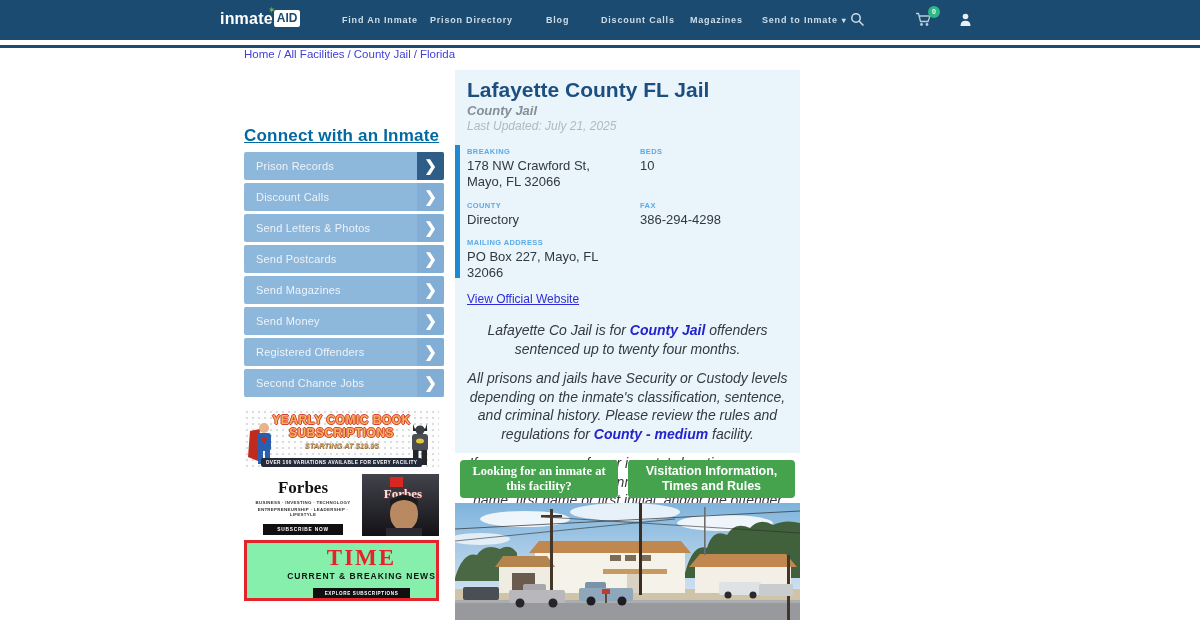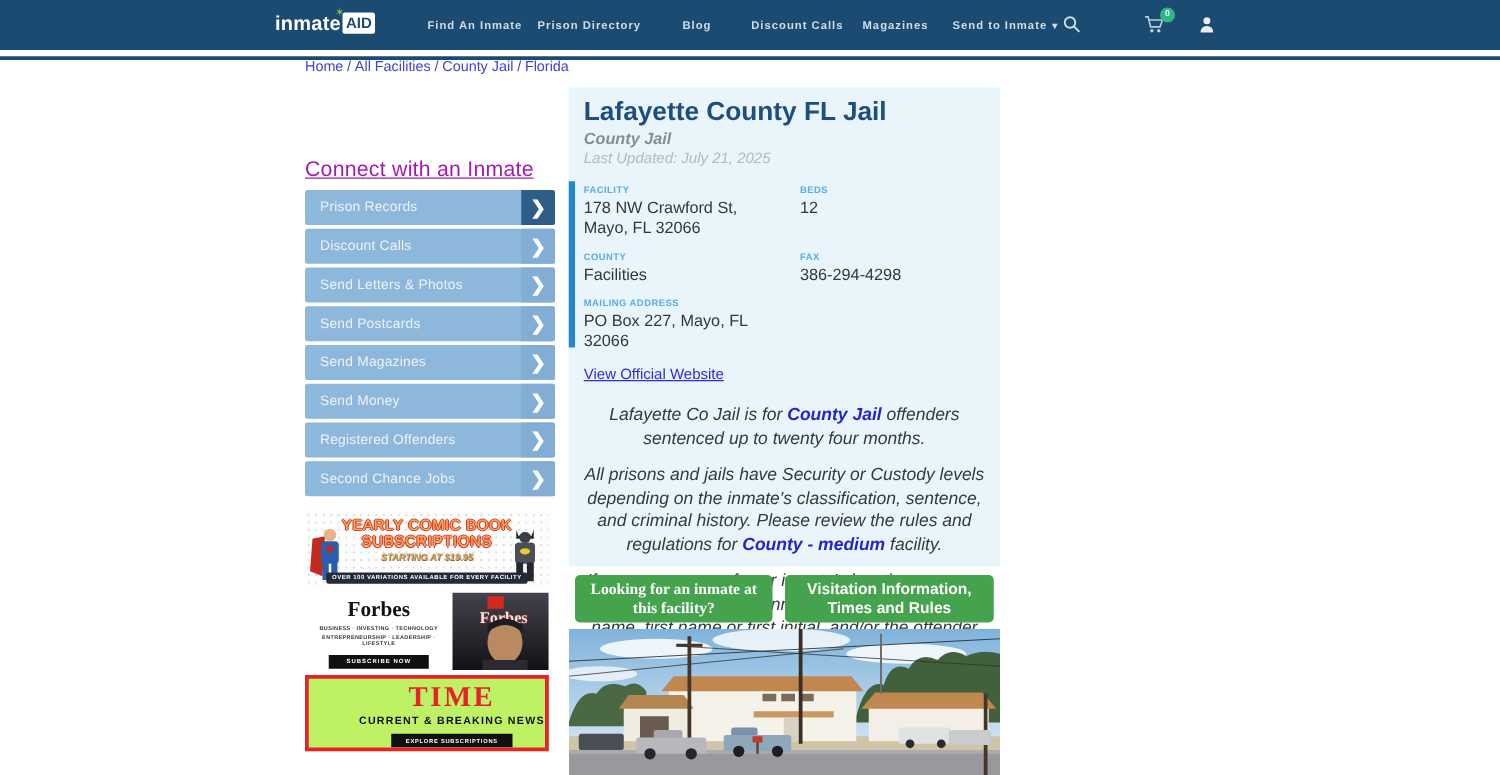--- a/index.html
+++ b/index.html
@@ -40,21 +40,21 @@
     width: 12px; height: 12px; border-radius: 50%;
     font-size: 7px; font-weight: bold; text-align: center; line-height: 12px;
   }
   
   .breadcrumb { position: absolute; left: 244px; top: 48px; font-size: 11.5px; color: #4141d6; }
   .crumb { color: #4141d6; cursor: pointer; }
   .crumb-sep { color: #4141d6; margin: 0 3px; }
   
   .side-heading {
     position: absolute; left: 244px; top: 126px;
-    font-size: 17px; font-weight: normal; color: #a21caf;
+    font-size: 17px; font-weight: bold; color: #0369a1;
     text-decoration: underline; letter-spacing: 0.2px;
   }
   .side-list { position: absolute; left: 244px; top: 152px; width: 200px; }
   .sbtn {
     position: relative; width: 200px; height: 28px; margin-bottom: 3px;
     background: #8db7db; border-radius: 2px; cursor: pointer;
     display: flex; align-items: center;
   }
   .sbtn-label { color: #eef3f8; font-size: 11px; padding-left: 12px; letter-spacing: 0.2px; }
   .sbtn-chev {
@@ -67,21 +67,21 @@
   
   .ad { position: absolute; left: 244px; width: 195px; height: 62px; cursor: pointer; overflow: hidden; }
   .ad-comic {
     top: 409px;
     background-color: #fdfdfd;
     background-image: radial-gradient(#d9dde2 1px, transparent 1px);
     background-size: 6px 6px;
     text-align: center;
   }
   .comic-l1, .comic-l2 {
-    font-weight: normal; font-size: 12px; letter-spacing: 0.5px; color: #f9b05c;
+    font-weight: bold; font-size: 12px; letter-spacing: 0.5px; color: #f9b05c;
     text-shadow: 1px 0 #d44430, -1px 0 #d44430, 0 1px #d44430, 0 -1px #d44430;
     line-height: 1.05; position: relative; z-index: 2; text-align: center;
   }
   .comic-l1 { margin-top: 5px; }
   .comic-l3 {
     font-size: 7.5px; font-weight: bold; font-style: italic; color: #cfa265;
     text-shadow: 0.5px 0.5px #8a6a3a; margin-top: 2px; position: relative; z-index: 2;
   }
   .comic-badge {
     display: inline-block; background: #252a38; color: #ffffff;
@@ -102,21 +102,21 @@
   }
   .forbes-cover { position: relative; width: 77px; background: linear-gradient(#43434c, #121216); }
   .forbes-cover-tag { position: absolute; left: 28px; top: 3px; width: 13px; height: 10px; background: #d6281e; }
   .forbes-cover-logo {
     position: absolute; left: 6px; top: 12px; width: 70px; text-align: center;
     font-family: "Liberation Serif", serif; font-weight: bold; font-size: 13px; color: #e8e6e2;
     text-shadow: 0 0 2px #d6281e;
   }
   .ad-time {
     top: 540px; height: 61px; box-sizing: border-box;
-    border: 3px solid #e3242b; background: #bef264; text-align: center; padding-left: 40px;
+    border: 3px solid #e3242b; background: #86efac; text-align: center; padding-left: 40px;
   }
   .time-logo {
     font-family: "Liberation Serif", serif; font-weight: bold; font-size: 23px;
     color: #e3242b; letter-spacing: 2px; margin-top: 3px; line-height: 1;
   }
   .time-tag { font-size: 8.5px; font-weight: bold; color: #111111; letter-spacing: 1px; margin-top: 2px; }
   .time-btn {
     display: inline-block; background: #101010; color: #ffffff;
     font-size: 4.6px; font-weight: bold; letter-spacing: 0.6px;
     padding: 3px 12px; margin-top: 4px; cursor: pointer;
@@ -287,30 +287,30 @@
 <div class="panel">
   <div class="panel-head">
     <div class="facility-title">Lafayette County FL Jail</div>
     <div class="facility-subtitle">County Jail</div>
     <div class="facility-updated">Last Updated: July 21, 2025</div>
   </div>
   <div class="info-block">
     <div class="accent-bar"></div>
     <div class="info-grid">
       <div>
-        <div class="info-label">FACILITY</div>
+        <div class="info-label">BREAKING</div>
         <div class="info-value">178 NW Crawford St, Mayo, FL 32066</div>
       </div>
       <div>
         <div class="info-label">BEDS</div>
-        <div class="info-value">12</div>
+        <div class="info-value">10</div>
       </div>
       <div>
         <div class="info-label">COUNTY</div>
-        <div class="info-value">Facilities</div>
+        <div class="info-value">Directory</div>
       </div>
       <div>
         <div class="info-label">FAX</div>
         <div class="info-value">386-294-4298</div>
       </div>
       <div>
         <div class="info-label">MAILING ADDRESS</div>
         <div class="info-value">PO Box 227, Mayo, FL 32066</div>
       </div>
     </div>

